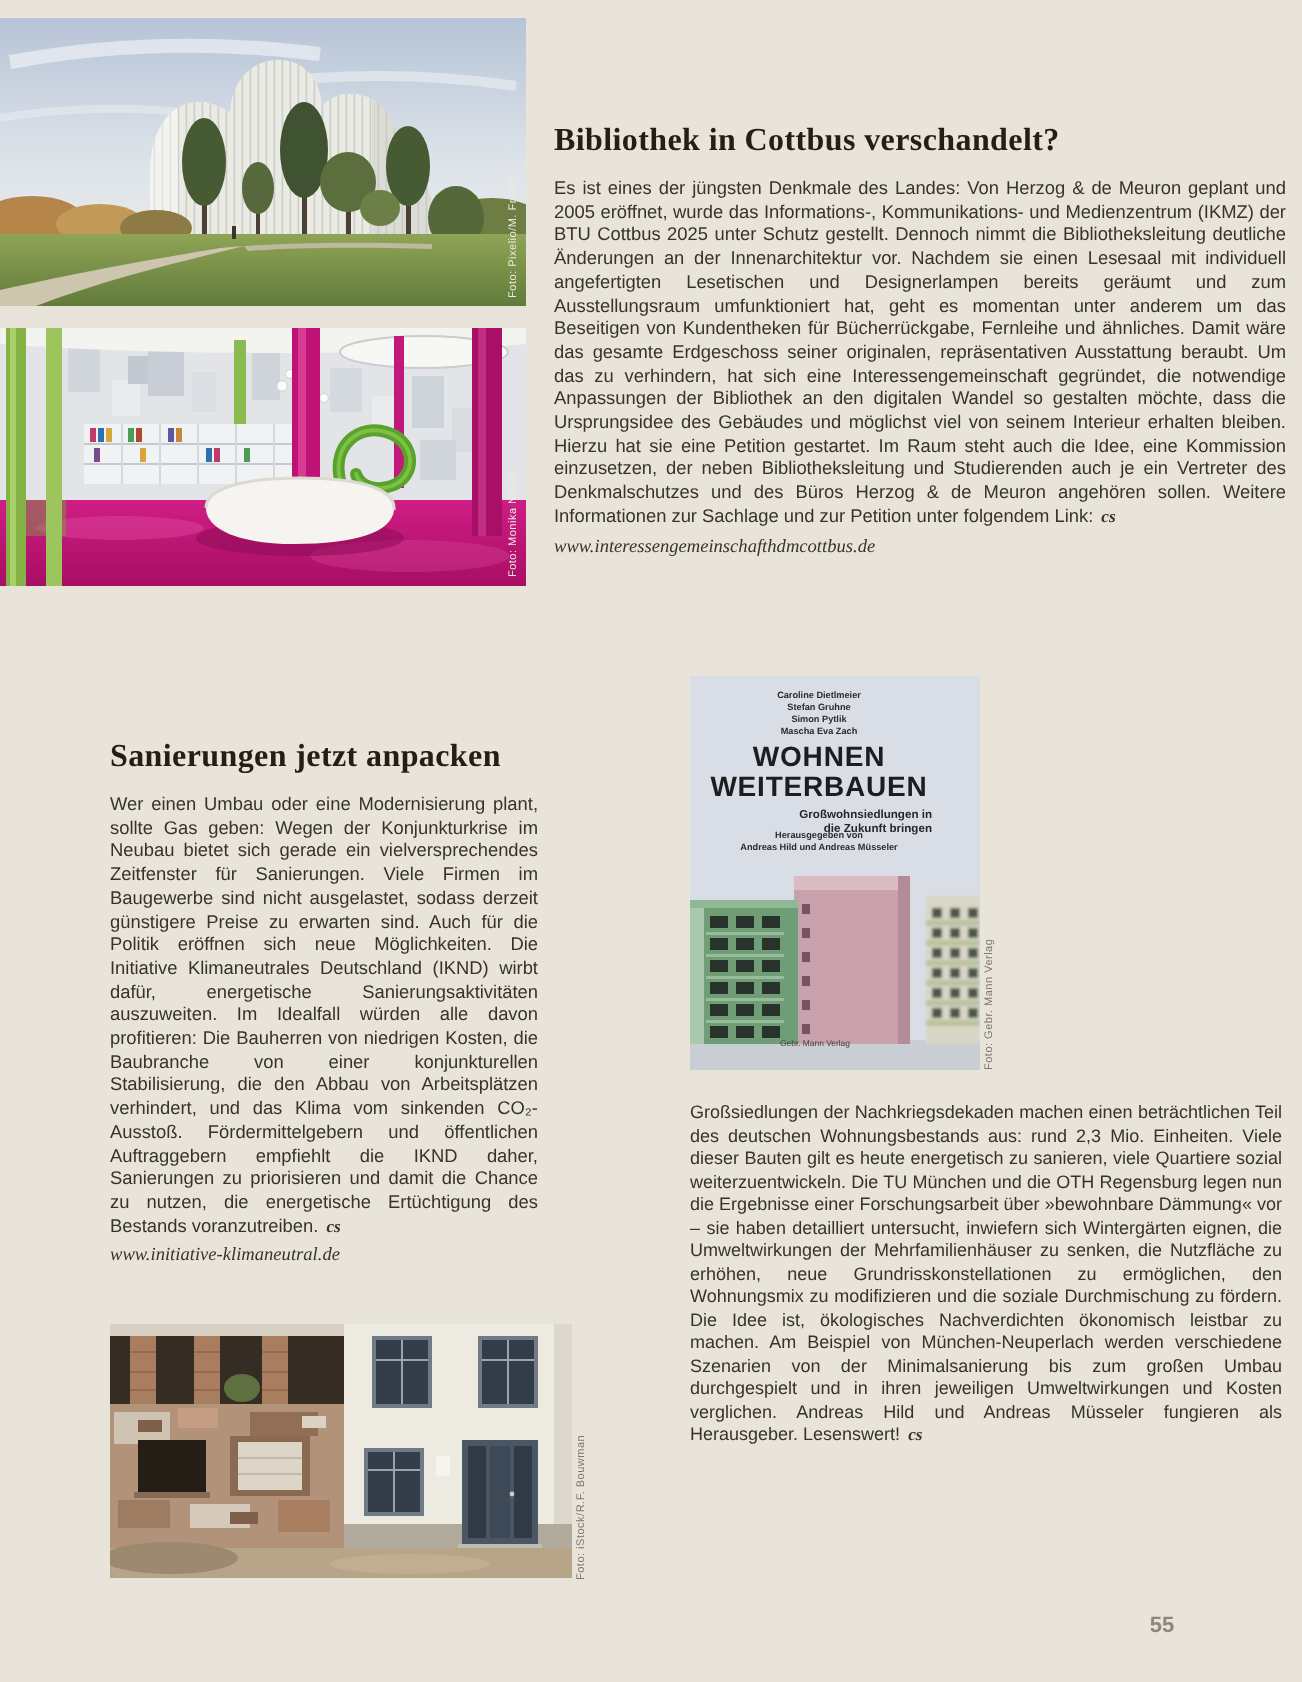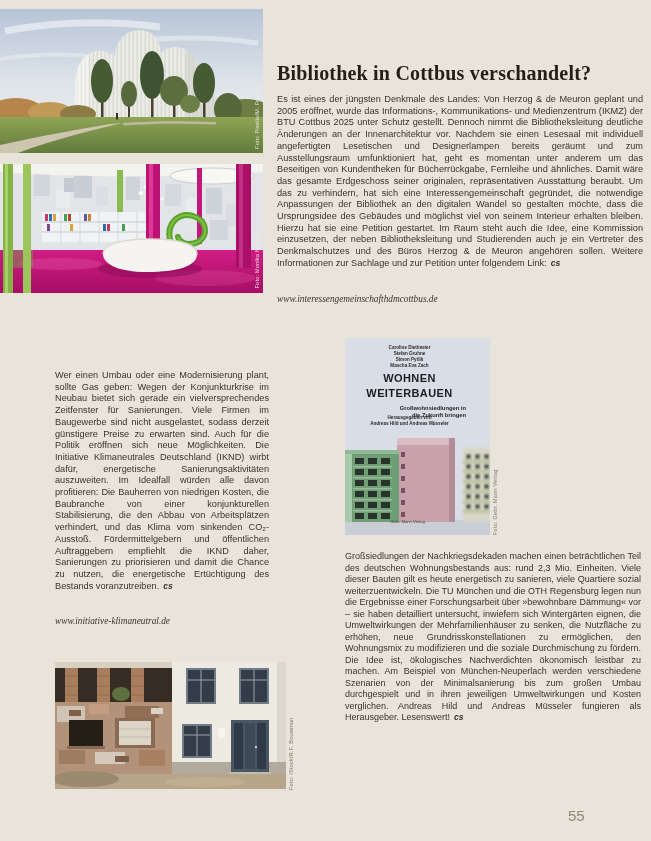--- a/index.html
+++ b/index.html
@@ -7,61 +7,61 @@
     position:relative; width:651px; height:841px; margin:0 auto;
     background:#e9e4da; overflow:hidden;
     font-family:"Liberation Sans", sans-serif; color:#37332c;
   }
   figure { margin:0; position:absolute; overflow:hidden; }
   figure svg { display:block; width:100%; height:100%; }
 
   .article { position:absolute; }
   .headline {
     font-family:"Liberation Serif", serif; font-weight:bold;
-    font-size:20px; color:#241e16; margin:0 0 9px 0; letter-spacing:.2px;
+    font-size:16px; color:#241e16; margin:0 0 9px 0; letter-spacing:.2px;
   }
   .body-text {
     font-size:9.2px; line-height:11.7px; text-align:justify; margin:0;
   }
   .mark {
-    font-family:Liberation Sans, sans-serif; font-style:italic; font-weight:bold;
+    font-family:Liberation Serif, serif; font-style:italic; font-weight:bold;
     font-size:8.6px; margin-left:4px;
   }
   .url {
-    display:block; margin-top:24px;
+    display:block; margin-top:4px;
     font-family:"Liberation Serif", serif; font-style:italic;
     font-size:9.3px; color:#37332c; text-decoration:none;
   }
   .book-info {
     margin:12px 0 0 0;
     font-family:"Liberation Serif", serif; font-style:italic;
     font-size:9.3px; line-height:11.8px; color:#37332c;
   }
   .vcredit {
     position:absolute; writing-mode:vertical-rl; transform:rotate(180deg);
     font-size:5.5px; letter-spacing:.25px; white-space:nowrap;
   }
   .vcredit.on-photo { color:#eceae4; }
   .vcredit.on-page  { color:#7c766b; }
   .pagenum {
-    position:absolute; left:568px; top:807px; width:26px; text-align:left;
-    font-size:15px; color:#8d877c;
+    position:absolute; left:568px; top:807px; width:26px; text-align:center;
+    font-size:11px; color:#8d877c;font-weight:bold;
   }
 
   
   .cover { position:absolute; left:345px; top:338px; width:145px; height:197px;
            background:#d9dde5; }
   .cover-authors {
     position:absolute; top:7px; left:10px; right:26px; text-align:center;
     font-size:4.6px; line-height:5.9px; font-weight:bold; color:#2b2b2e;
   }
   .cover-authors span { display:block; }
   .cover-title {
     position:absolute; top:33px; left:0; right:16px; text-align:center;
-    font-weight:bold; font-size:11px; line-height:15px;
+    font-weight:bold; font-size:14px; line-height:15px;
     letter-spacing:.4px; color:#1d1d20;
   }
   .cover-subtitle {
     position:absolute; top:67px; left:48px; right:24px; text-align:right;
     font-size:5.8px; line-height:7px; font-weight:bold; color:#26262a;
   }
   .cover-editors {
     position:absolute; top:77px; left:10px; right:26px; text-align:center;
     font-size:4.6px; line-height:6px; font-weight:bold; color:#2b2b2e;
   }
@@ -213,20 +213,21 @@
     <span class="vcredit on-photo" style="right:3px; bottom:4px;">Foto: Monika Nikolic</span>
   </figure>
 
   <section class="article" style="left:277px; top:62px; width:366px;">
     <h2 class="headline">Bibliothek in Cottbus verschandelt?</h2>
     <p class="body-text"><span>Es ist eines der jüngsten Denkmale des Landes: Von Herzog &amp; de Meuron geplant und 2005 eröffnet, wurde das Informations-, Kommunikations- und Medienzentrum (IKMZ) der BTU Cottbus 2025 unter Schutz gestellt. Dennoch nimmt die Bibliotheksleitung deutliche Änderungen an der Innenarchitektur vor. Nachdem sie einen Lesesaal mit individuell angefertigten Lesetischen und Designerlampen bereits geräumt und zum Ausstellungsraum umfunktioniert hat, geht es momentan unter anderem um das Beseitigen von Kundentheken für Bücherrückgabe, Fernleihe und ähnliches. Damit wäre das gesamte Erdgeschoss seiner originalen, repräsentativen Ausstattung beraubt. Um das zu verhindern, hat sich eine Interessengemeinschaft gegründet, die notwendige Anpassungen der Bibliothek an den digitalen Wandel so gestalten möchte, dass die Ursprungsidee des Gebäudes und möglichst viel von seinem Interieur erhalten bleiben. Hierzu hat sie eine Petition gestartet. Im Raum steht auch die Idee, eine Kommission einzusetzen, der neben Bibliotheksleitung und Studierenden auch je ein Vertreter des Denkmalschutzes und des Büros Herzog &amp; de Meuron angehören sollen. Weitere Informationen zur Sachlage und zur Petition unter folgendem Link:</span><em class="mark">cs</em></p>
     <a class="url" href="#">www.interessengemeinschafthdmcottbus.de</a>
   </section>
 
   <section class="article" style="left:55px; top:370px; width:214px;">
+    <h2 class="headline">Sanierungen jetzt anpacken</h2>
     <p class="body-text"><span>Wer einen Umbau oder eine Modernisierung plant, sollte Gas geben: Wegen der Konjunkturkrise im Neubau bietet sich gerade ein vielversprechendes Zeitfenster für Sanierungen. Viele Firmen im Baugewerbe sind nicht ausgelastet, sodass derzeit günstigere Preise zu erwarten sind. Auch für die Politik eröffnen sich neue Möglichkeiten. Die Initiative Klimaneutrales Deutschland (IKND) wirbt dafür, energetische Sanierungsaktivitäten auszuweiten. Im Idealfall würden alle davon profitieren: Die Bauherren von niedrigen Kosten, die Baubranche von einer konjunkturellen Stabilisierung, die den Abbau von Arbeitsplätzen verhindert, und das Klima vom sinkenden CO₂-Ausstoß. Fördermittelgebern und öffentlichen Auftraggebern empfiehlt die IKND daher, Sanierungen zu priorisieren und damit die Chance zu nutzen, die energetische Ertüchtigung des Bestands voranzutreiben.</span><em class="mark">cs</em></p>
     <a class="url" href="#">www.initiative-klimaneutral.de</a>
   </section>
 
   <div class="cover">
     <div class="cover-authors">
       <span>Caroline Dietlmeier</span>
       <span>Stefan Gruhne</span>
       <span>Simon Pytlik</span>
       <span>Mascha Eva Zach</span>

